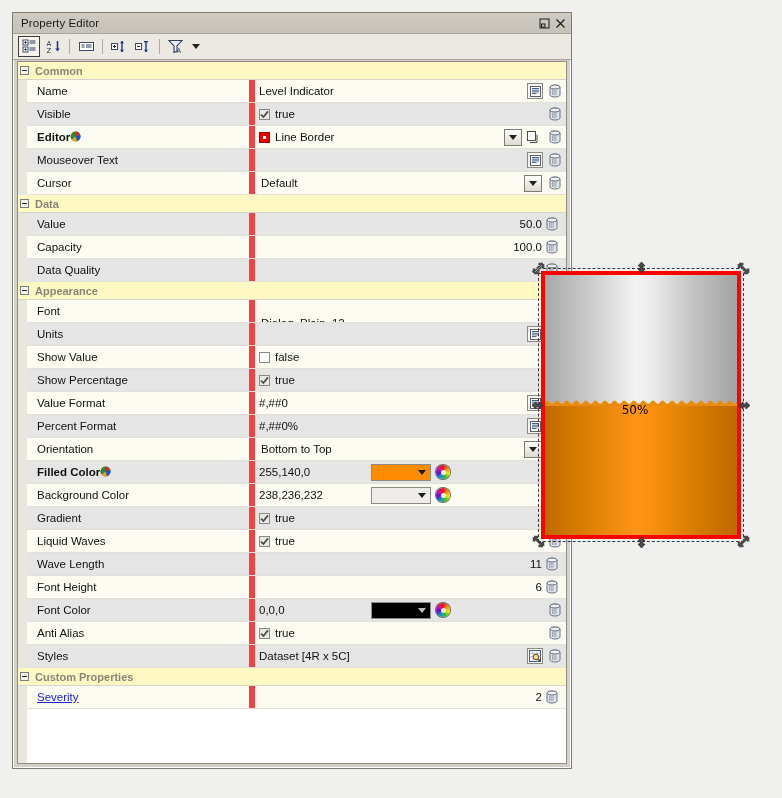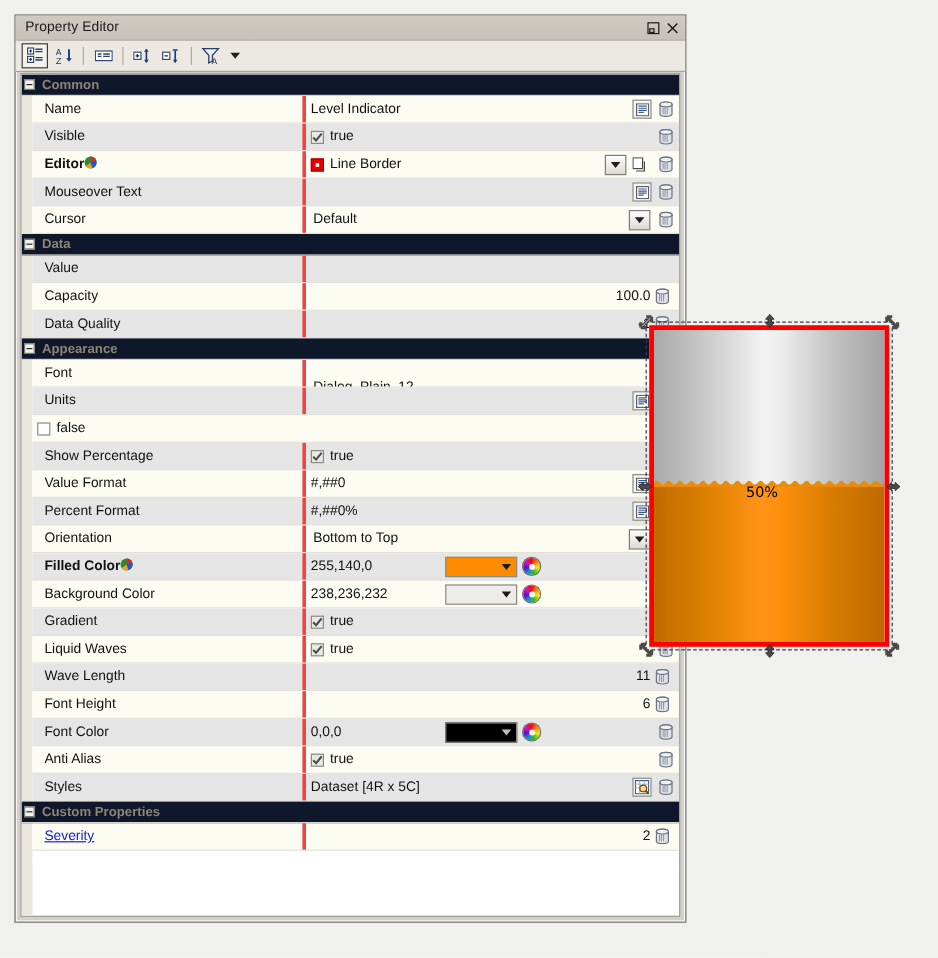--- a/index.html
+++ b/index.html
@@ -69,21 +69,21 @@
   .grid-inner{
     position:absolute;left:0;top:0;right:0;bottom:0;
     border-left:9px solid #e9e6de;
     box-sizing:border-box;
     background:#fff;
   }
 
   
   .cat{
     height:18px;
-    background:#0f172a;
+    background:#fef9c3;
     border-bottom:1px solid #d8d4cb;
     display:flex;align-items:center;
     position:relative;
     margin-left:-9px;
     padding-left:2px;
     box-sizing:border-box;
   }
   .cat .twisty{
     width:9px;height:9px;border:1px solid #7d7d76;background:#f4f2ec;
     display:flex;align-items:center;justify-content:center;
@@ -96,21 +96,21 @@
   .row{
     height:23px;
     display:flex;align-items:stretch;
     border-bottom:1px solid #e3e0d7;
     box-sizing:border-box;
   }
   .row.odd{background:#fdfcf3;}
   .row.even{background:#e5e5e5;}
   .cell-name{
     width:228px;min-width:228px;
-    border-right:3px solid #ef4444;
+    border-right:6px solid #ef4444;
     display:flex;align-items:center;
     padding-left:10px;
     box-sizing:border-box;
     font-size:11.5px;
     overflow:hidden;white-space:nowrap;
   }
   .cell-name.bold span.lbl{font-weight:bold;}
   .cell-name .lbl{color:#111;}
   .cell-name.link .lbl{color:#1a20d8;text-decoration:underline;}
   .cell-val{
@@ -421,20 +421,31 @@
         <div class="cat">
           <span class="twisty">
             <i></i>
           </span>
           <span class="cname">Data</span>
         </div>
         <div class="row even">
           <div class="cell-name">
             <span class="lbl">Value</span>
           </div>
+          <div class="cell-val rightnum">
+            <span class="val-txt">50.0</span>
+            <span class="btn-bind">
+              <svg width="14" height="14" viewBox="0 0 14 14">
+                <ellipse cx="7" cy="3" rx="5" ry="2" fill="#c9cdd4" stroke="#6d7480"></ellipse>
+                <path d="M2 3v8c0 1.1 2.2 2 5 2s5-.9 5-2V3" fill="#dfe3e9" stroke="#6d7480"></path>
+                <ellipse cx="7" cy="3" rx="5" ry="2" fill="#eef1f5" stroke="#6d7480"></ellipse>
+                <path d="M4.6 5.5v5.5M6.2 5.2v6M8 5.2v6" stroke="#8a909a" stroke-width="0.8"></path>
+              </svg>
+            </span>
+          </div>
         </div>
         <div class="row odd">
           <div class="cell-name">
             <span class="lbl">Capacity</span>
           </div>
           <div class="cell-val rightnum">
             <span class="val-txt">100.0</span>
             <span class="btn-bind">
               <svg width="14" height="14" viewBox="0 0 14 14">
                 <ellipse cx="7" cy="3" rx="5" ry="2" fill="#c9cdd4" stroke="#6d7480"></ellipse>
@@ -496,20 +507,23 @@
               <svg width="14" height="14" viewBox="0 0 14 14">
                 <ellipse cx="7" cy="3" rx="5" ry="2" fill="#c9cdd4" stroke="#6d7480"></ellipse>
                 <path d="M2 3v8c0 1.1 2.2 2 5 2s5-.9 5-2V3" fill="#dfe3e9" stroke="#6d7480"></path>
                 <ellipse cx="7" cy="3" rx="5" ry="2" fill="#eef1f5" stroke="#6d7480"></ellipse>
                 <path d="M4.6 5.5v5.5M6.2 5.2v6M8 5.2v6" stroke="#8a909a" stroke-width="0.8"></path>
               </svg>
             </span>
           </div>
         </div>
         <div class="row odd">
+          <div class="cell-name">
+            <span class="lbl">Show Value</span>
+          </div>
           <div class="cell-val">
             <span class="cb"></span>
             <span class="val-txt">false</span>
             <span class="spacer"></span>
             <span class="btn-bind">
               <svg width="14" height="14" viewBox="0 0 14 14">
                 <ellipse cx="7" cy="3" rx="5" ry="2" fill="#c9cdd4" stroke="#6d7480"></ellipse>
                 <path d="M2 3v8c0 1.1 2.2 2 5 2s5-.9 5-2V3" fill="#dfe3e9" stroke="#6d7480"></path>
                 <ellipse cx="7" cy="3" rx="5" ry="2" fill="#eef1f5" stroke="#6d7480"></ellipse>
                 <path d="M4.6 5.5v5.5M6.2 5.2v6M8 5.2v6" stroke="#8a909a" stroke-width="0.8"></path>

